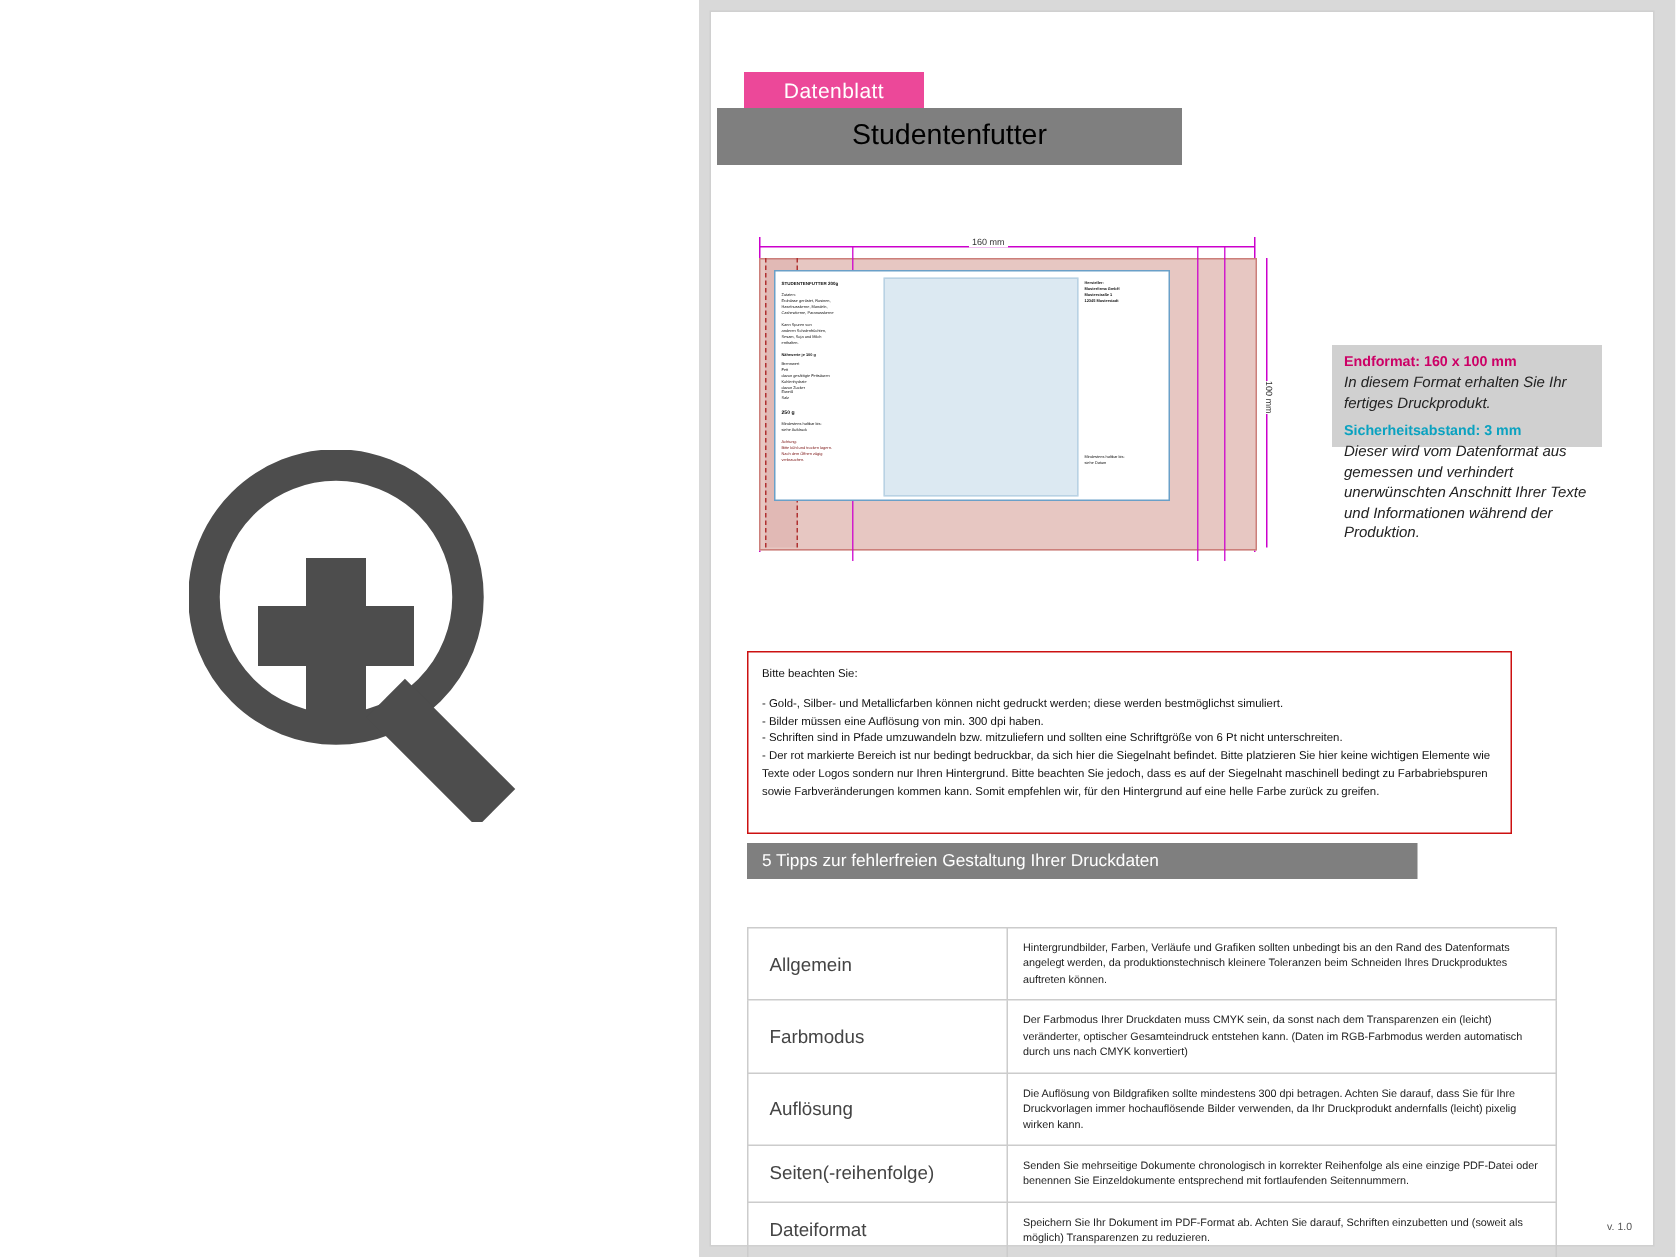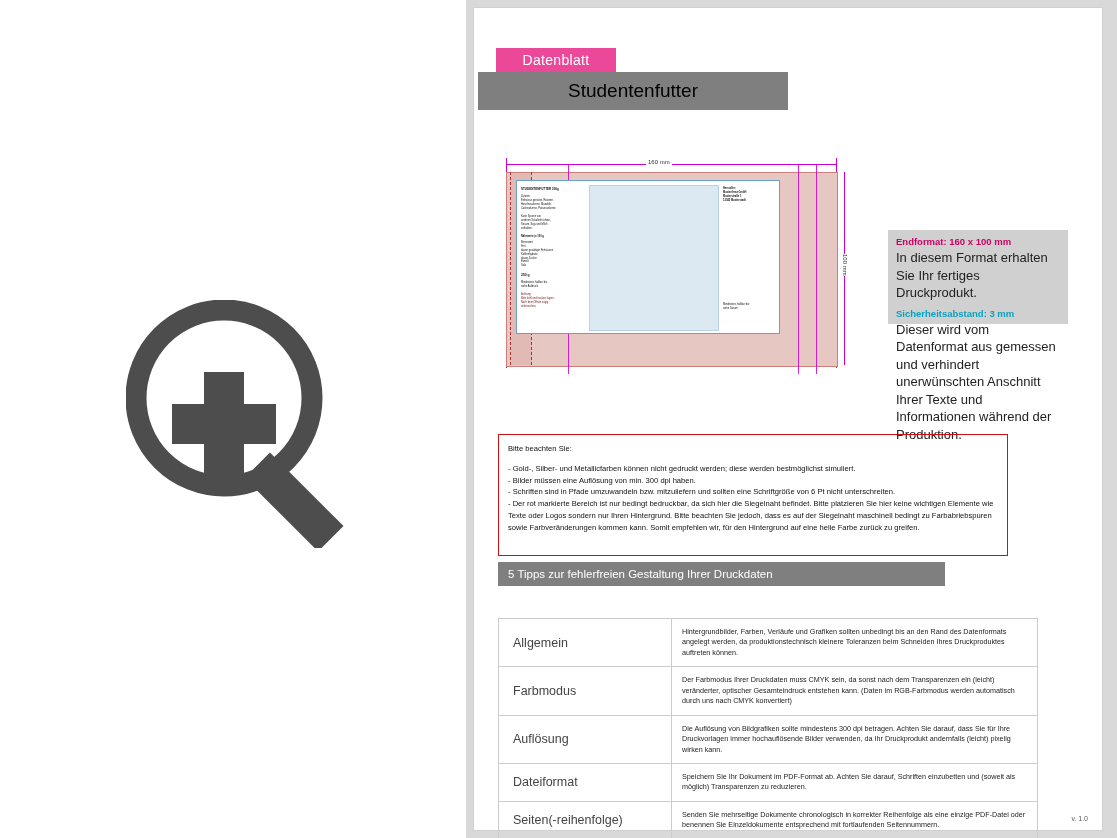--- a/index.html
+++ b/index.html
@@ -70,25 +70,25 @@
     position:absolute;left:72px;top:4px;width:128px;height:144px;
     background:#dce9f2;border:1px solid #b9d2e4;
   }
   .art-text{
     position:absolute;font-size:2.6px;line-height:1.5;color:#111;
     transform-origin:top left;
   }
   .art-guide{position:absolute;background:#cc00cc;width:1px;top:14px;height:210px;opacity:.85;}
   
   #infobox{
-    position:absolute;left:390px;top:80px;width:180px;height:94px;
+    position:absolute;left:390px;top:80px;width:180px;height:68px;
     background:#d0d0d0;padding:6px 8px;box-sizing:border-box;
   }
   .info-head{color:#cc0066;font-weight:bold;font-size:9.5px;margin:0 0 2px;}
-  .info-body{font-size:13px;line-height:1.35;color:#222;margin:0 0 6px;}
+  .info-body{font-size:10px;line-height:1.35;color:#222;margin:0 0 6px;font-style:italic;}
   .info-head2{color:#0aa2c0;font-weight:bold;font-size:9.5px;margin:0 0 2px;}
   
   #notice{
     position:absolute;left:24px;top:426px;width:510px;height:122px;
     border:1px solid #cc1111;box-sizing:border-box;padding:8px 9px;
     font-size:7.6px;line-height:1.55;color:#111;
   }
   #notice .n-title{margin:0 0 8px;}
   #notice p{margin:0;}
   
@@ -217,25 +217,25 @@
         </tr>
         <tr>
           <td class="k">Farbmodus</td>
           <td class="v">Der Farbmodus Ihrer Druckdaten muss CMYK sein, da sonst nach dem Transparenzen ein (leicht) veränderter, optischer Gesamteindruck entstehen kann. (Daten im RGB-Farbmodus werden automatisch durch uns nach CMYK konvertiert)</td>
         </tr>
         <tr>
           <td class="k">Auflösung</td>
           <td class="v">Die Auflösung von Bildgrafiken sollte mindestens 300 dpi betragen. Achten Sie darauf, dass Sie für Ihre Druckvorlagen immer hochauflösende Bilder verwenden, da Ihr Druckprodukt andernfalls (leicht) pixelig wirken kann.</td>
         </tr>
         <tr>
+          <td class="k">Seiten(-reihenfolge)</td>
+          <td class="v">Senden Sie mehrseitige Dokumente chronologisch in korrekter Reihenfolge als eine einzige PDF-Datei oder benennen Sie Einzeldokumente entsprechend mit fortlaufenden Seitennummern.</td>
+        </tr>
+        <tr>
           <td class="k">Dateiformat</td>
           <td class="v">Speichern Sie Ihr Dokument im PDF-Format ab. Achten Sie darauf, Schriften einzubetten und (soweit als möglich) Transparenzen zu reduzieren.</td>
-        </tr>
-        <tr>
-          <td class="k">Seiten(-reihenfolge)</td>
-          <td class="v">Senden Sie mehrseitige Dokumente chronologisch in korrekter Reihenfolge als eine einzige PDF-Datei oder benennen Sie Einzeldokumente entsprechend mit fortlaufenden Seitennummern.</td>
         </tr>
       </tbody>
     </table>
 
     <div id="version">v. 1.0</div>
   </div>
 </div>
 
 </body></html>

